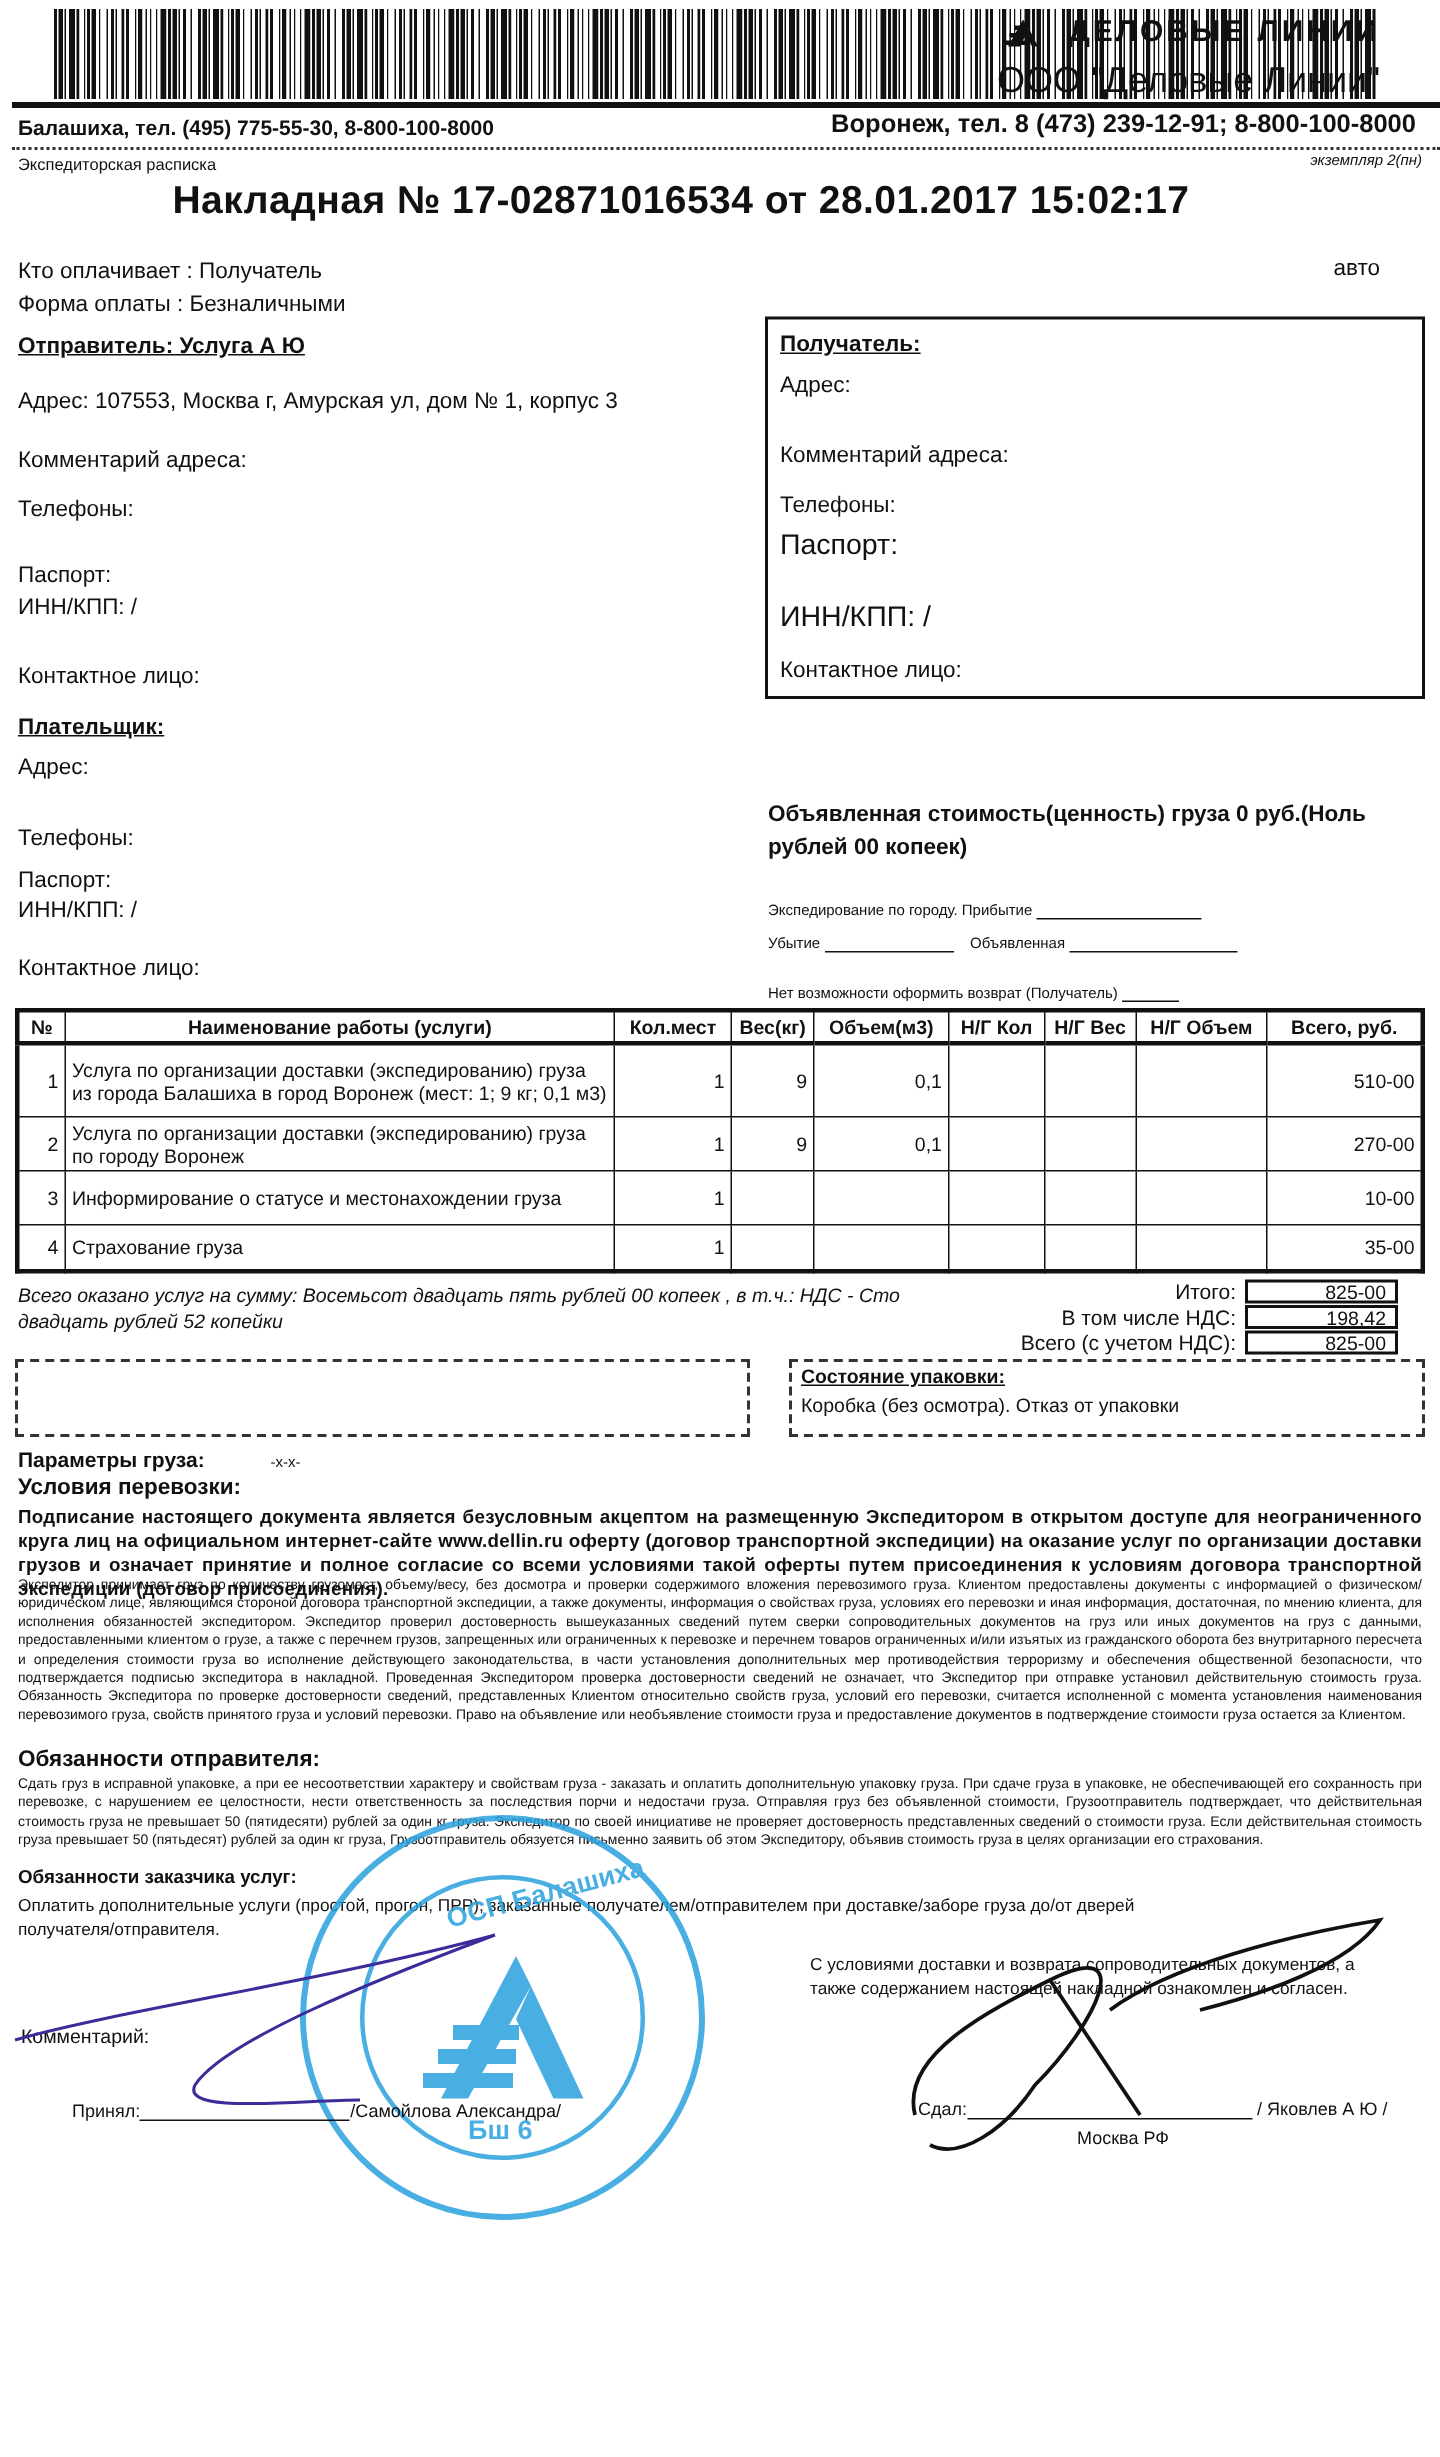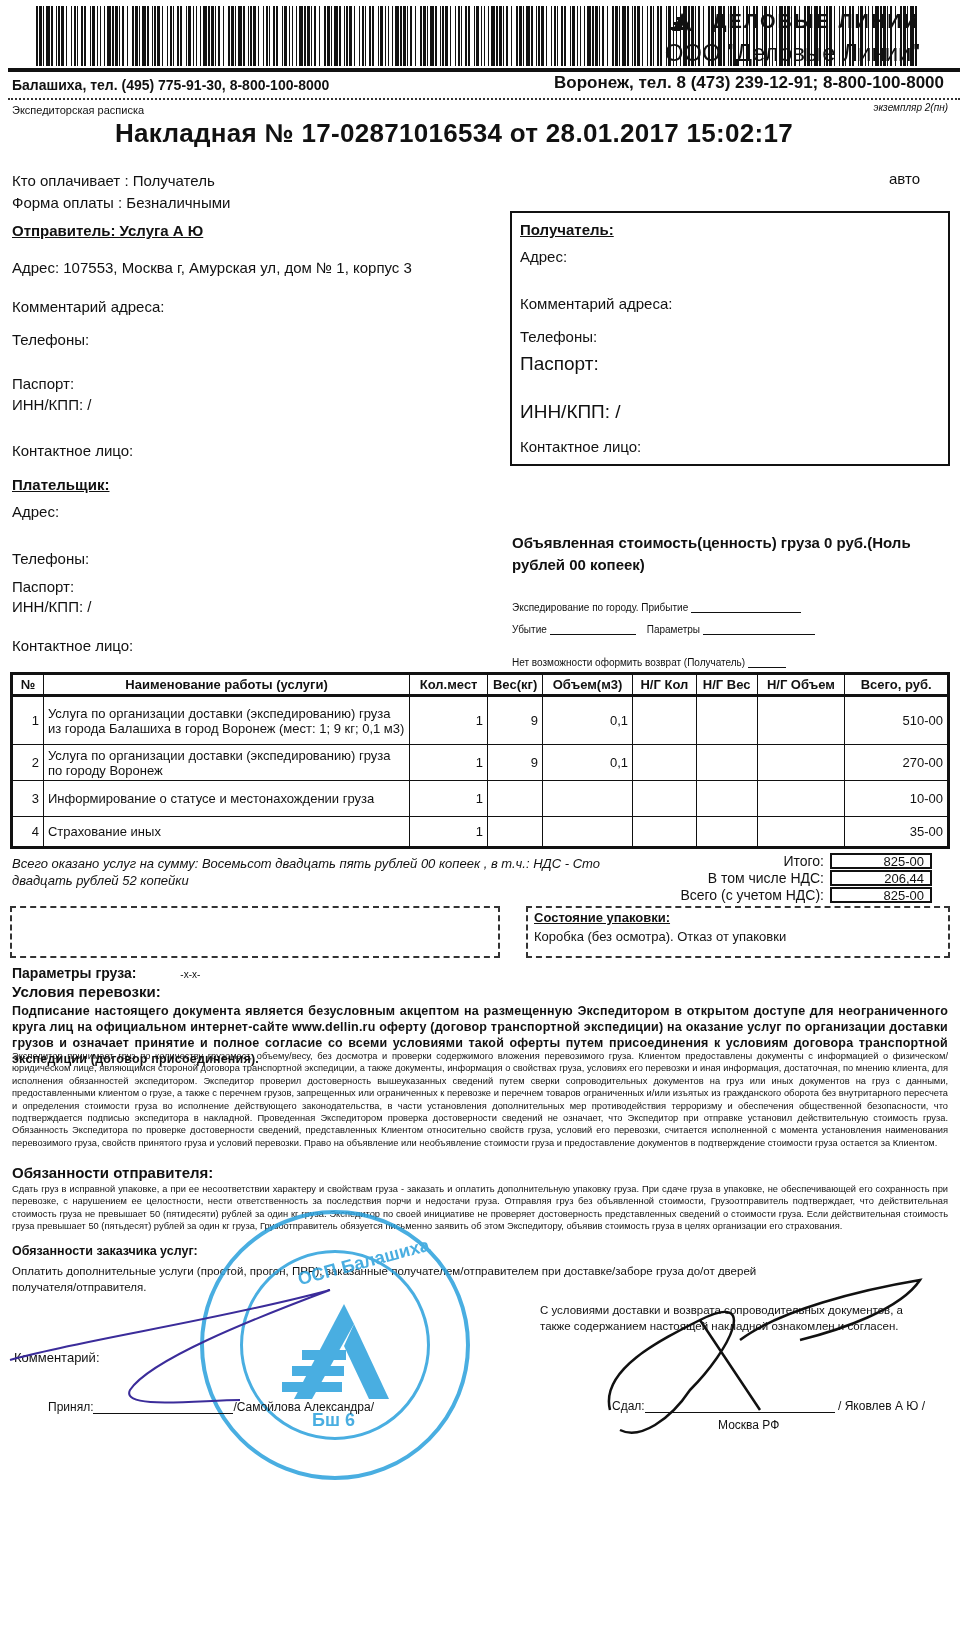--- a/index.html
+++ b/index.html
@@ -520,21 +520,21 @@
       <rect x="0" y="16" width="14" height="3" fill="#111"></rect>
       <rect x="3" y="11" width="11" height="3" fill="#111"></rect>
       <rect x="6" y="6" width="8" height="3" fill="#111"></rect>
       <polygon points="16,8 22,20 18,20 14,12" fill="#111"></polygon>
     </svg>
     <span>ДЕЛОВЫЕ ЛИНИИ</span>
   </div>
   <div class="logo-org">ООО "Деловые Линии"</div>
 </div>
 
-<div class="abs city-left">Балашиха, тел. (495)  775-91-30, 8-800-100-8000</div>
+<div class="abs city-left">Балашиха, тел. (495)  775-55-30, 8-800-100-8000</div>
 <div class="abs city-right">Воронеж, тел. 8 (473) 239-12-91; 8-800-100-8000</div>
 <div class="abs dots"></div>
 <div class="abs receipt">Экспедиторская расписка</div>
 <div class="abs copy">экземпляр 2(пн)</div>
 <div class="abs title">Накладная № 17-02871016534 от 28.01.2017 15:02:17</div>
 
 <div class="abs t14" style="left:12px;top:172px;">Кто оплачивает : Получатель</div>
 <div class="abs t14" style="left:12px;top:194px;">Форма оплаты : Безналичными</div>
 <div class="abs auto">авто</div>
 
@@ -565,21 +565,21 @@
 
 <div class="abs declared">Объявленная стоимость(ценность) груза 0 руб.(Ноль рублей 00 копеек)</div>
 <div class="abs small" style="left:512px;top:602px;">
   <span>Экспедирование по городу. Прибытие</span>
   <span class="sig-line" style="width:110px;"></span>
 </div>
 <div class="abs small" style="left:512px;top:624px;">
   <span>Убытие</span>
   <span class="sig-line" style="width:86px;"></span>
   &nbsp;&nbsp;
-  <span>Параметры</span>
+  <span>Объявленная</span>
   <span class="sig-line" style="width:112px;"></span>
 </div>
 <div class="abs small" style="left:512px;top:657px;">
   <span>Нет возможности оформить возврат (Получатель)</span>
   <span class="sig-line" style="width:38px;"></span>
 </div>
 
 <table class="svc">
   <colgroup>
     <col style="width:32px">
@@ -634,41 +634,41 @@
       <td class="num">1</td>
       <td class="num"></td>
       <td class="num"></td>
       <td class="num"></td>
       <td class="num"></td>
       <td class="num"></td>
       <td class="num">10-00</td>
     </tr>
     <tr style="height:31px;">
       <td class="num">4</td>
-      <td>Страхование иных</td>
+      <td>Страхование груза</td>
       <td class="num">1</td>
       <td class="num"></td>
       <td class="num"></td>
       <td class="num"></td>
       <td class="num"></td>
       <td class="num"></td>
       <td class="num">35-00</td>
     </tr>
   </tbody>
 </table>
 
 <div class="abs summary">Всего оказано услуг на сумму: Восемьсот двадцать пять рублей 00 копеек , в т.ч.: НДС - Сто двадцать рублей 52 копейки</div>
 <div class="abs totals">
   <div class="row">
       <span class="lbl">Итого:</span>
       <span class="val">825-00</span>
     </div>
   <div class="row">
       <span class="lbl">В том числе НДС:</span>
-      <span class="val">206,44</span>
+      <span class="val">198,42</span>
     </div>
   <div class="row">
       <span class="lbl">Всего (с учетом НДС):</span>
       <span class="val">825-00</span>
     </div>
 </div>
 
 <div class="abs dashbox cargo-name">
 </div>
 <div class="abs dashbox pack-state">

